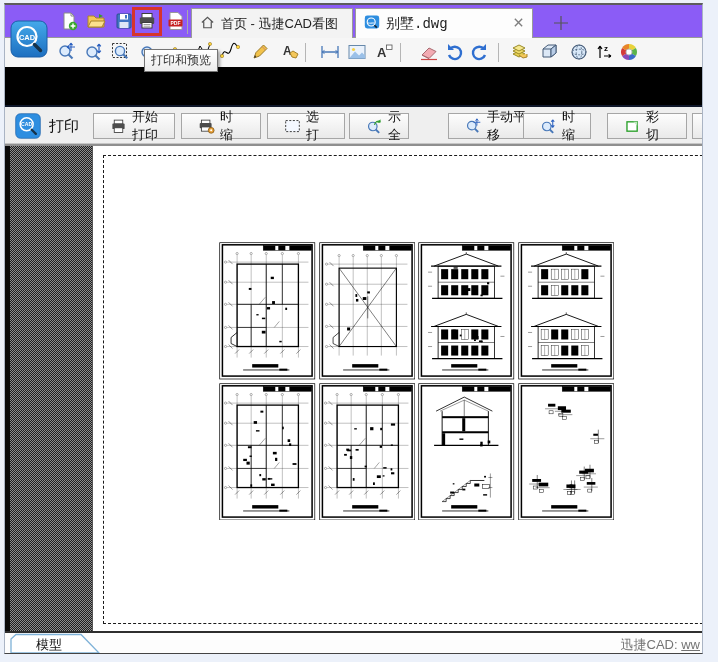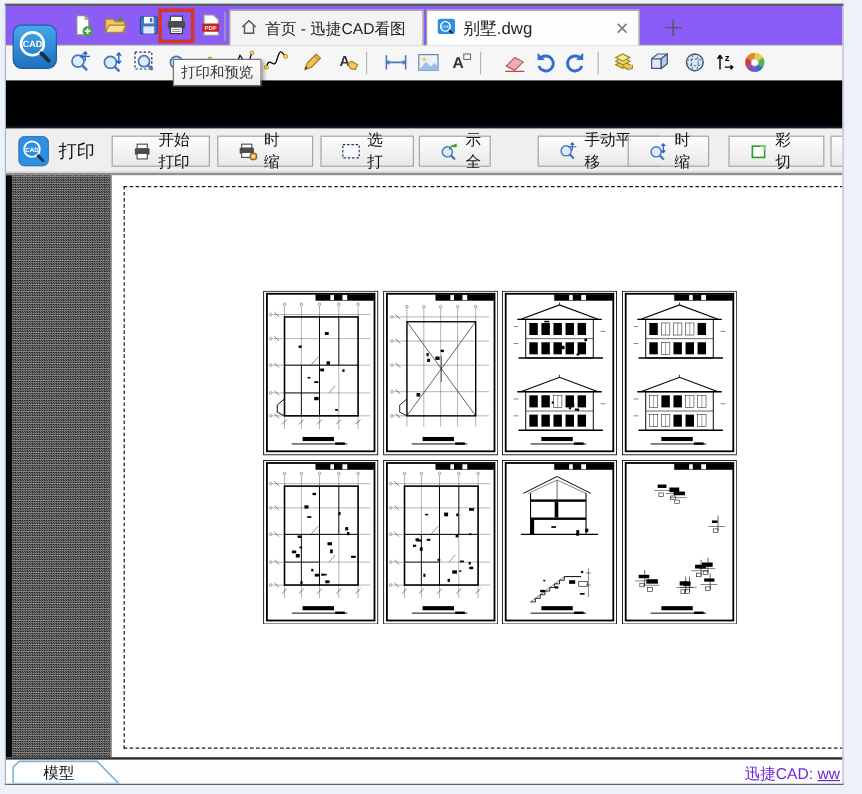--- a/index.html
+++ b/index.html
@@ -9,21 +9,21 @@
     border-bottom:1px solid #444;box-sizing:border-box;overflow:hidden;}
   .abs{position:absolute;}
   
   .topbar{left:0;top:0;width:100%;height:33px;background:#8b5cf6;border-bottom:1px solid #989898;box-sizing:border-box;}
   .icon-btn{position:absolute;top:5px;width:22px;height:22px;display:flex;align-items:center;justify-content:center;cursor:pointer;}
   .icon-btn svg{width:20px;height:20px;}
   .print-hl{position:absolute;left:127px;top:2px;width:30px;height:29px;border:3px solid #d6342c;box-sizing:border-box;}
   .vsep1{position:absolute;left:182px;top:5px;width:1px;height:24px;background:#aaa;}
   .tab{position:absolute;top:3px;height:30px;display:flex;align-items:center;gap:6px;padding:0 8px;box-sizing:border-box;
     font-size:13px;color:#222;background:#f3f3f3;border:1px solid #9a9a9a;border-bottom:none;cursor:pointer;}
-  .tab.active{background:#fdfdfd;font-size:14px;}
+  .tab.active{background:#fdfdfd;font-size:14px;font-family:Liberation Mono, monospace;}
   .tab .close{margin-left:auto;opacity:.75;}
   .plus-btn{position:absolute;left:545px;top:7px;width:22px;height:22px;display:flex;align-items:center;justify-content:center;cursor:pointer;}
   
   .toolbar2{left:0;top:33px;width:100%;height:29px;background:#f6f6f6;}
   .t2{position:absolute;top:3px;width:22px;height:22px;display:flex;align-items:center;justify-content:center;cursor:pointer;}
   .t2 svg{width:20px;height:20px;}
   .vsep2{position:absolute;top:5px;width:1px;height:19px;background:#b5b5b5;}
   
   .cad-logo{left:5px;top:15px;width:38px;height:38px;z-index:5;}
   
@@ -48,21 +48,21 @@
     background:repeating-conic-gradient(#1f1f1f 0% 25%,#8d8d8d 0% 50%);background-size:2px 2px;}
   .paperedge{position:absolute;left:87px;top:2px;width:1px;height:100%;background:#555;}
   .margin-dash{position:absolute;left:98px;top:11px;width:620px;height:469px;border:1px dashed #1a1a1a;box-sizing:border-box;}
   .sheets{position:absolute;left:214px;top:98px;width:395px;height:277px;display:grid;
     grid-template-columns:repeat(4,1fr);grid-template-rows:1fr 1fr;column-gap:3px;row-gap:3px;}
   .sheet{background:#fff;}
   .sheet svg{width:100%;height:100%;display:block;}
   
   .statusbar{left:0;top:626px;width:100%;height:23px;background:#fdfdfd;border-top:2px solid #2e2e2e;box-sizing:border-box;}
   .model-tab{position:absolute;left:4px;top:0px;width:94px;height:21px;cursor:pointer;}
-  .status-right{position:absolute;right:2px;top:3px;font-size:13px;color:#6d28d9;white-space:nowrap;}
+  .status-right{position:absolute;right:2px;top:3px;font-size:13px;color:#737373;white-space:nowrap;}
   .status-right .lnk{text-decoration:underline;cursor:pointer;}
 </style>
 </head>
 <body>
 
 <div class="window">
 
   <div class="abs topbar">
     <span class="icon-btn" style="left:53px">
       <svg viewBox="0 0 20 20">

